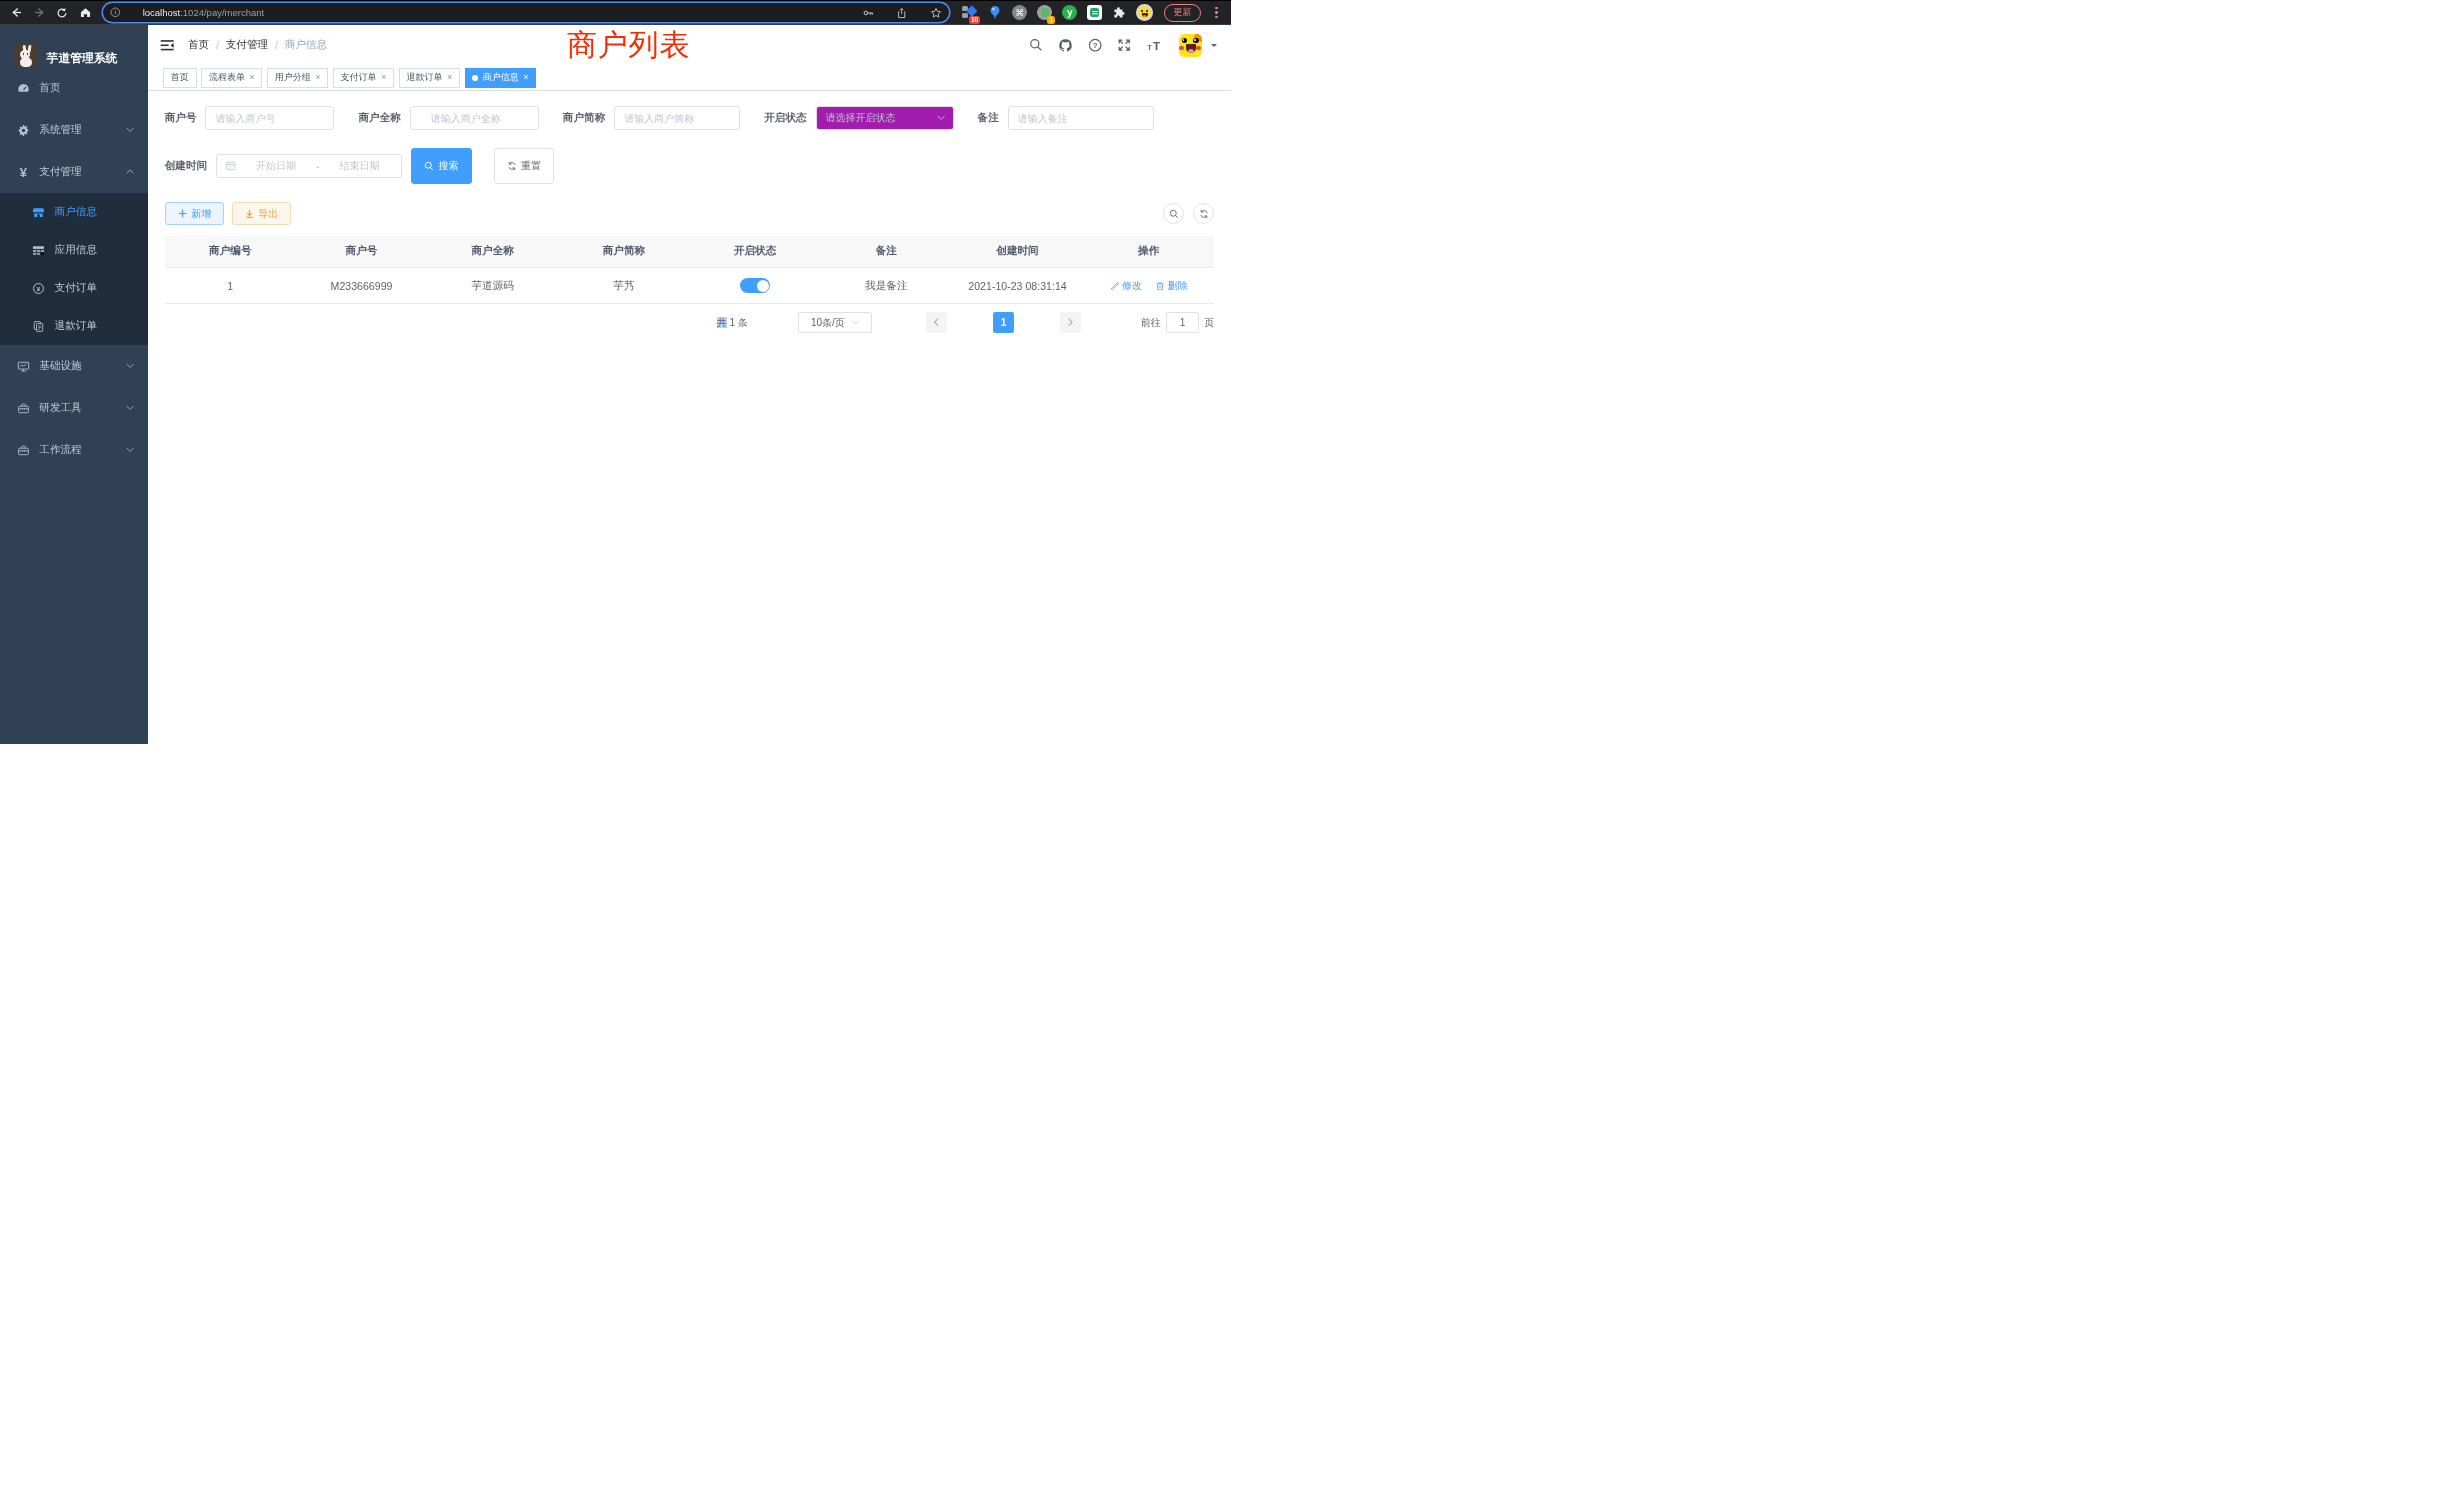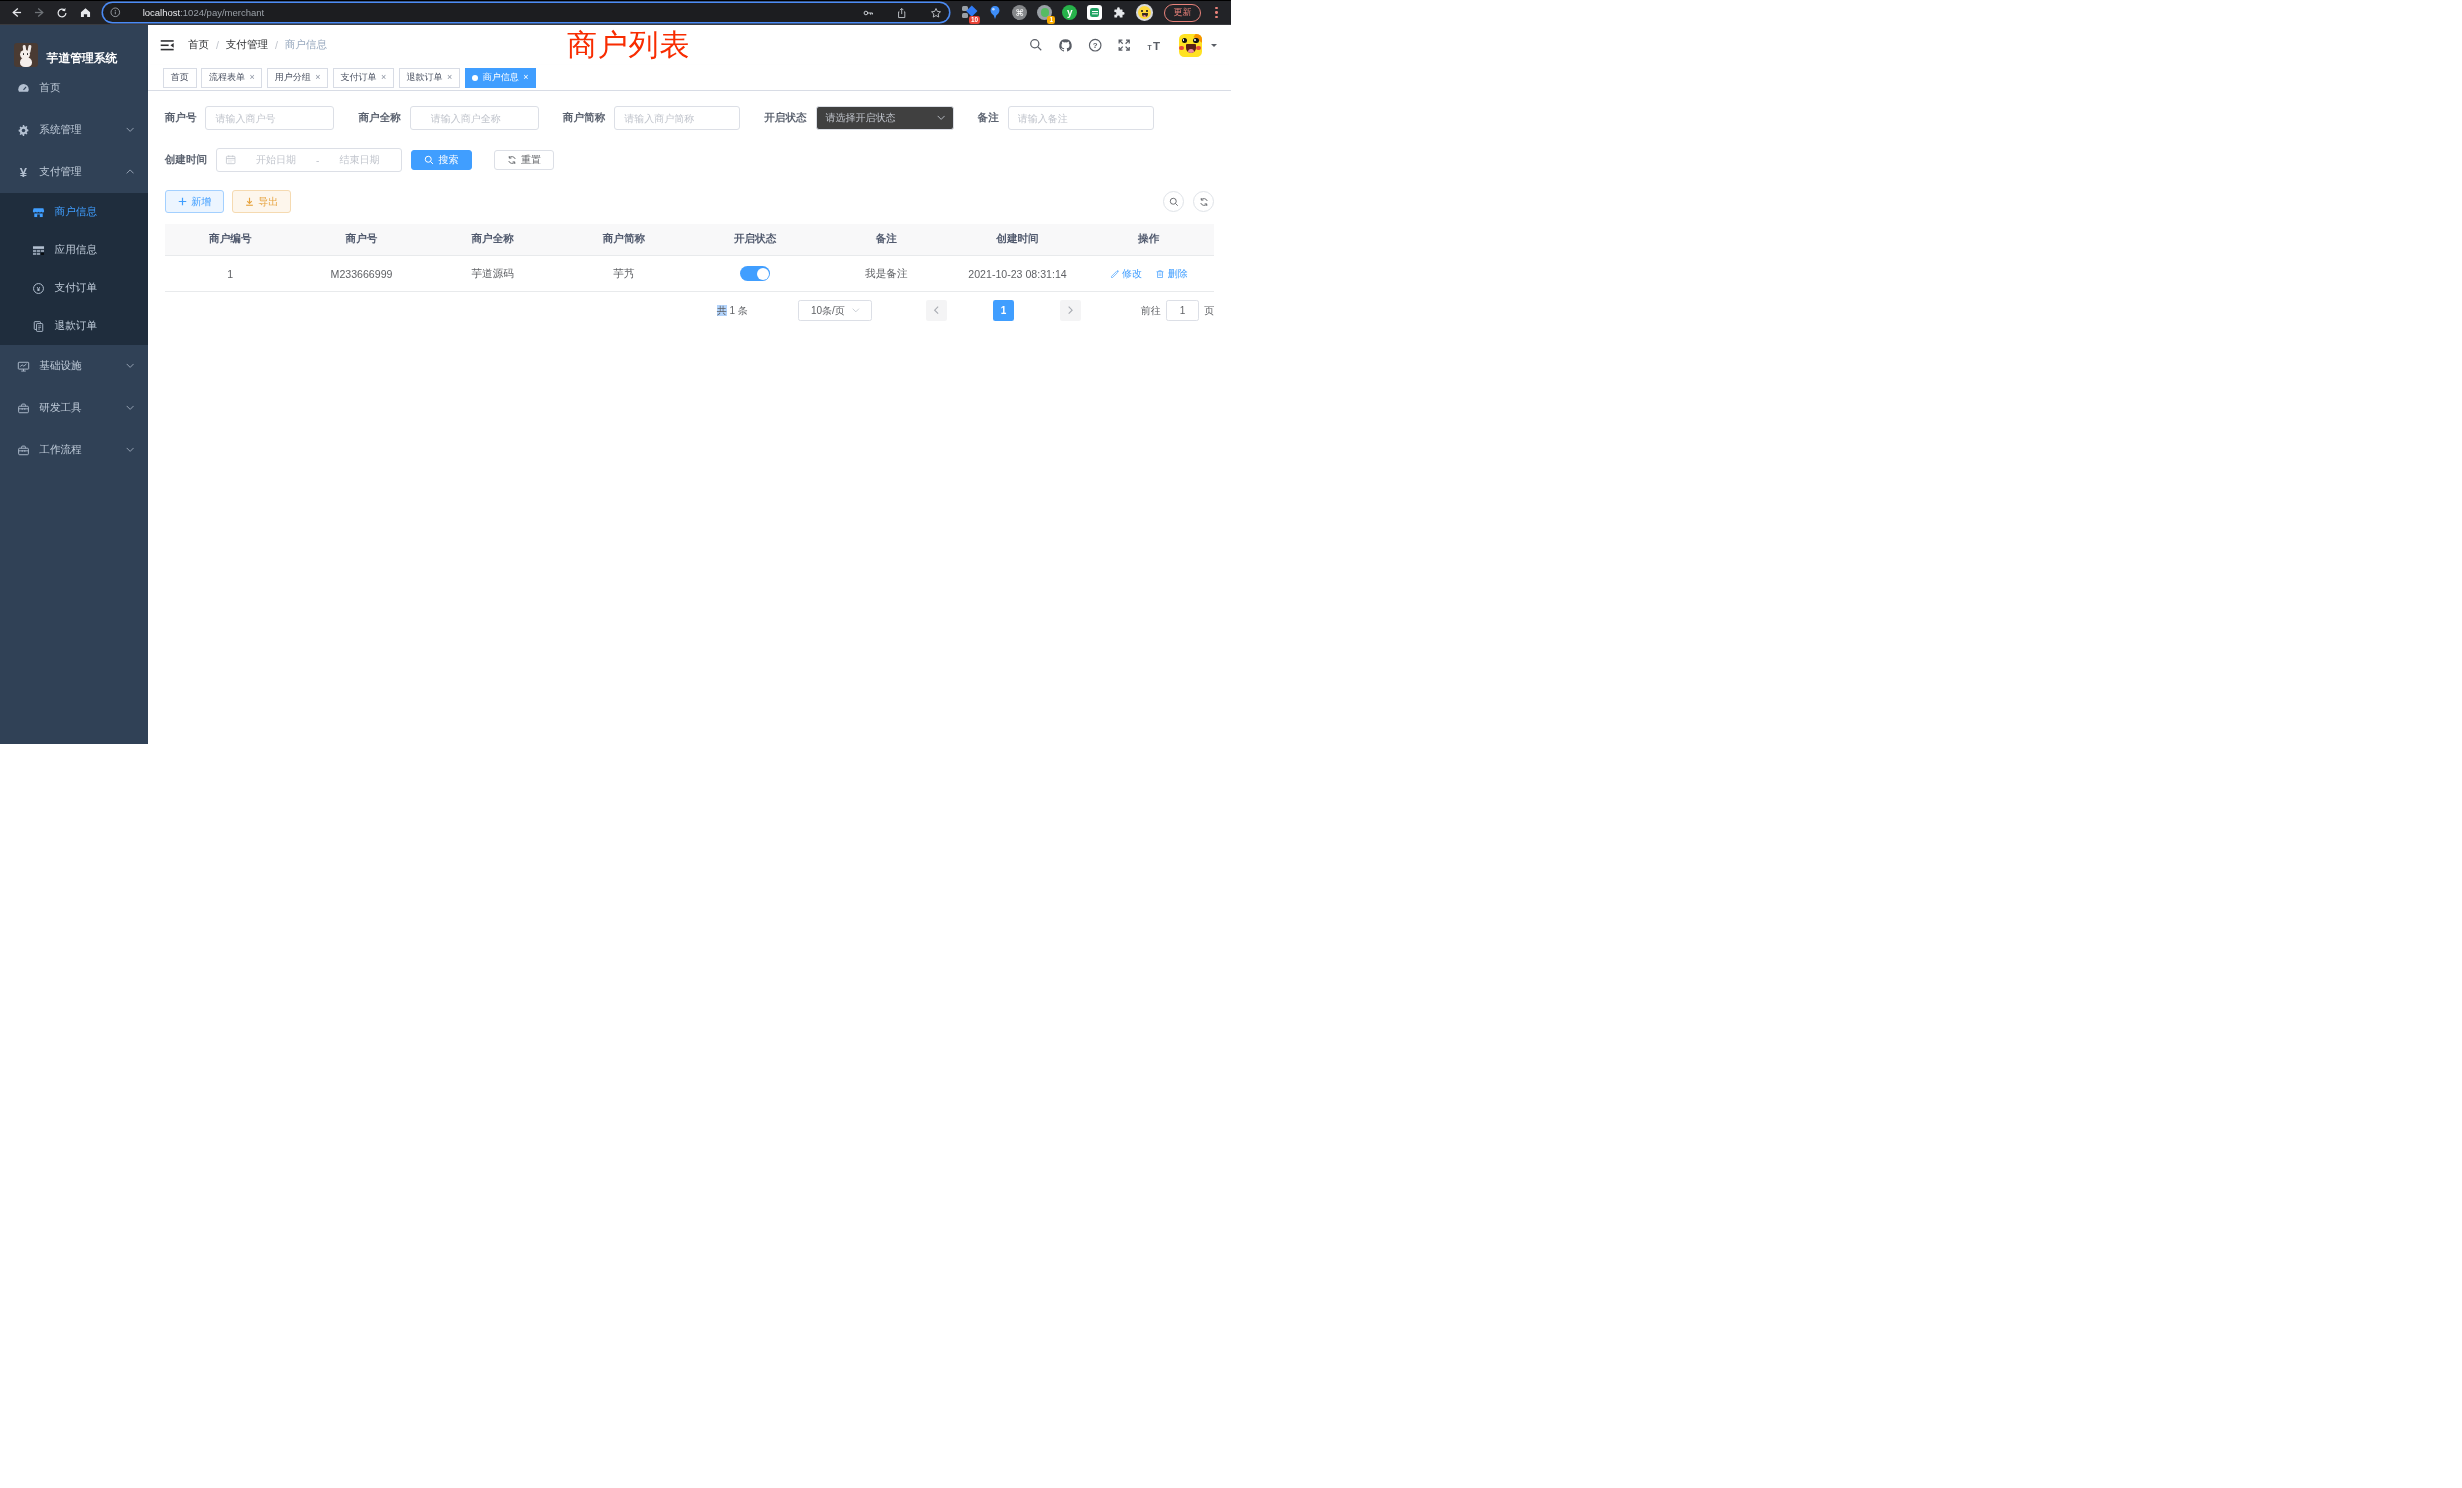--- a/index.html
+++ b/index.html
@@ -101,27 +101,27 @@
 
   
   .content { flex:1; background:#fff; padding:15px 16.7px; min-width:0; }
   .form-row { display:flex; align-items:center; margin-bottom:18px; }
   .f-item { display:flex; align-items:center; margin-right:24px; }
   .f-label { font-size:10.6px; font-weight:700; color:#5c6370; margin-right:9px; white-space:nowrap; }
   .el-input { height:24px; border:0.8px solid #dcdfe6; border-radius:3px; padding:0 9px; font-size:10px;
     color:#606266; outline:none; background:#fff; font-family:inherit; }
   .el-input::placeholder { color:#c0c4cc; }
   .el-select { height:24px; border:0.8px solid #dcdfe6; border-radius:3px; padding:0 7.6px 0 9px; display:flex;
-    align-items:center; justify-content:space-between; font-size:10px; color:#c0c4cc; cursor:pointer; background:#404040; }
+    align-items:center; justify-content:space-between; font-size:10px; color:#c0c4cc; cursor:pointer; background:#a21caf; }
   .sel-chev { color:#c0c4cc; display:flex; }
   .date-range { width:186px; height:24px; border:0.8px solid #dcdfe6; border-radius:3px; display:flex; align-items:center;
     padding:0 7.6px; gap:6px; color:#c0c4cc; font-size:10px; background:#fff; cursor:pointer; }
   .date-range .ph { flex:1; text-align:center; white-space:nowrap; }
   .date-range .dash { color:#c0c4cc; }
-  .btn { height:20px; border-radius:3px; font-size:10px; display:inline-flex; align-items:center; gap:4.5px;
+  .btn { height:36px; border-radius:3px; font-size:10px; display:inline-flex; align-items:center; gap:4.5px;
     padding:0 12px; cursor:pointer; border:0.8px solid transparent; font-family:inherit; white-space:nowrap; }
   .btn-primary { background:#409EFF; color:#fff; border-color:#409EFF; }
   .btn-plain { background:#fff; color:#606266; border-color:#dcdfe6; }
   .btn-add { height:23px; background:#ecf5ff; color:#409EFF; border-color:#a3d0ff; }
   .btn-export { height:23px; background:#fdf6ec; color:#E6A23C; border-color:#f5dab1; }
   .toolbar { display:flex; align-items:center; gap:7.6px; margin-bottom:10.6px; }
   .tool-right { margin-left:auto; display:flex; gap:9px; }
   .circle-btn { width:21px; height:21px; border-radius:50%; border:0.8px solid #dfe3e8; background:#fff; color:#606266;
     display:flex; align-items:center; justify-content:center; cursor:pointer; }
 

